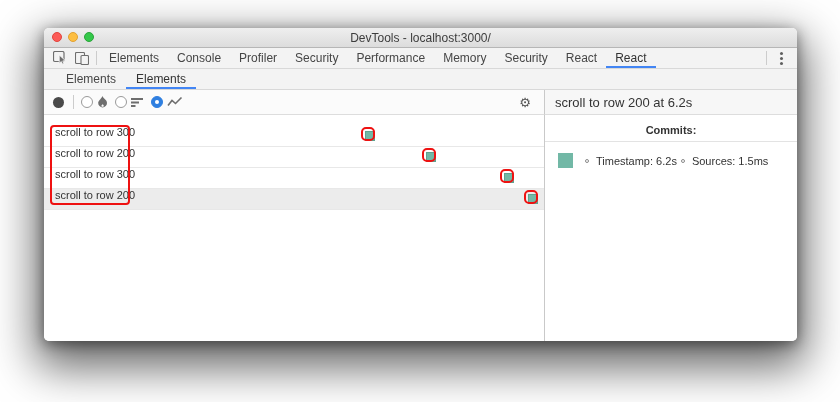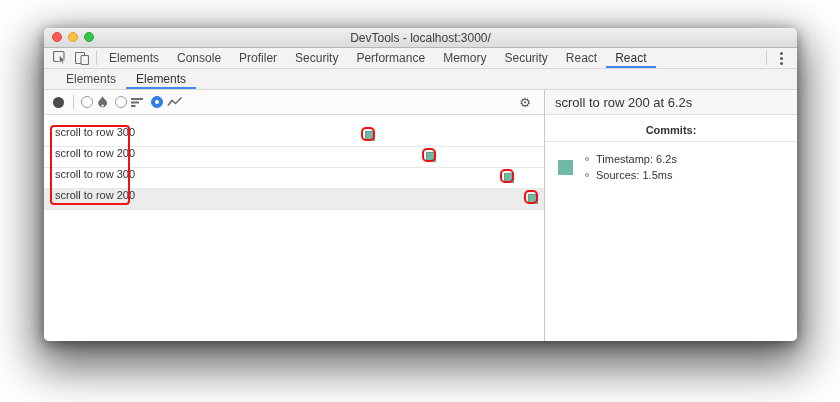--- a/index.html
+++ b/index.html
@@ -69,21 +69,21 @@
             background:#72b8a6; border:1px solid #5fa390; }
   .marker-ring { position:absolute; top:1px; width:14px; height:14px;
                  border:2px solid #ee1111; border-radius:5px; pointer-events:none; }
   .label-ring { position:absolute; left:6px; top:10px; width:80px; height:80px;
                 border:2px solid #ee1111; border-radius:4px; pointer-events:none; }
 
   .right-pane { flex:1; background:#fff; font-size:11px; color:#333;text-align:center; }
   .commits-head { padding:9px 8px 5px 8px; font-weight:bold; border-bottom:1px solid #e3e3e3; }
   .commit-entry { margin-top:11px; padding:0 8px; display:flex; align-items:center; }
   .commit-swatch { width:15px; height:15px; background:#72b8a6; margin:0 12px 0 5px; flex:0 0 15px; }
-  .commit-lines { display:flex; flex-direction:column; gap:4px; }
+  .commit-lines { display:flex; gap:4px; }
   .bullet-line { display:flex; align-items:center; gap:7px; }
   .bullet { width:4px; height:4px; border:1px solid #8a8a8a; border-radius:50%; flex:0 0 4px; }
 
   svg { display:block; }
 </style>
 </head>
 <body>
 
 <div class="window">
 

